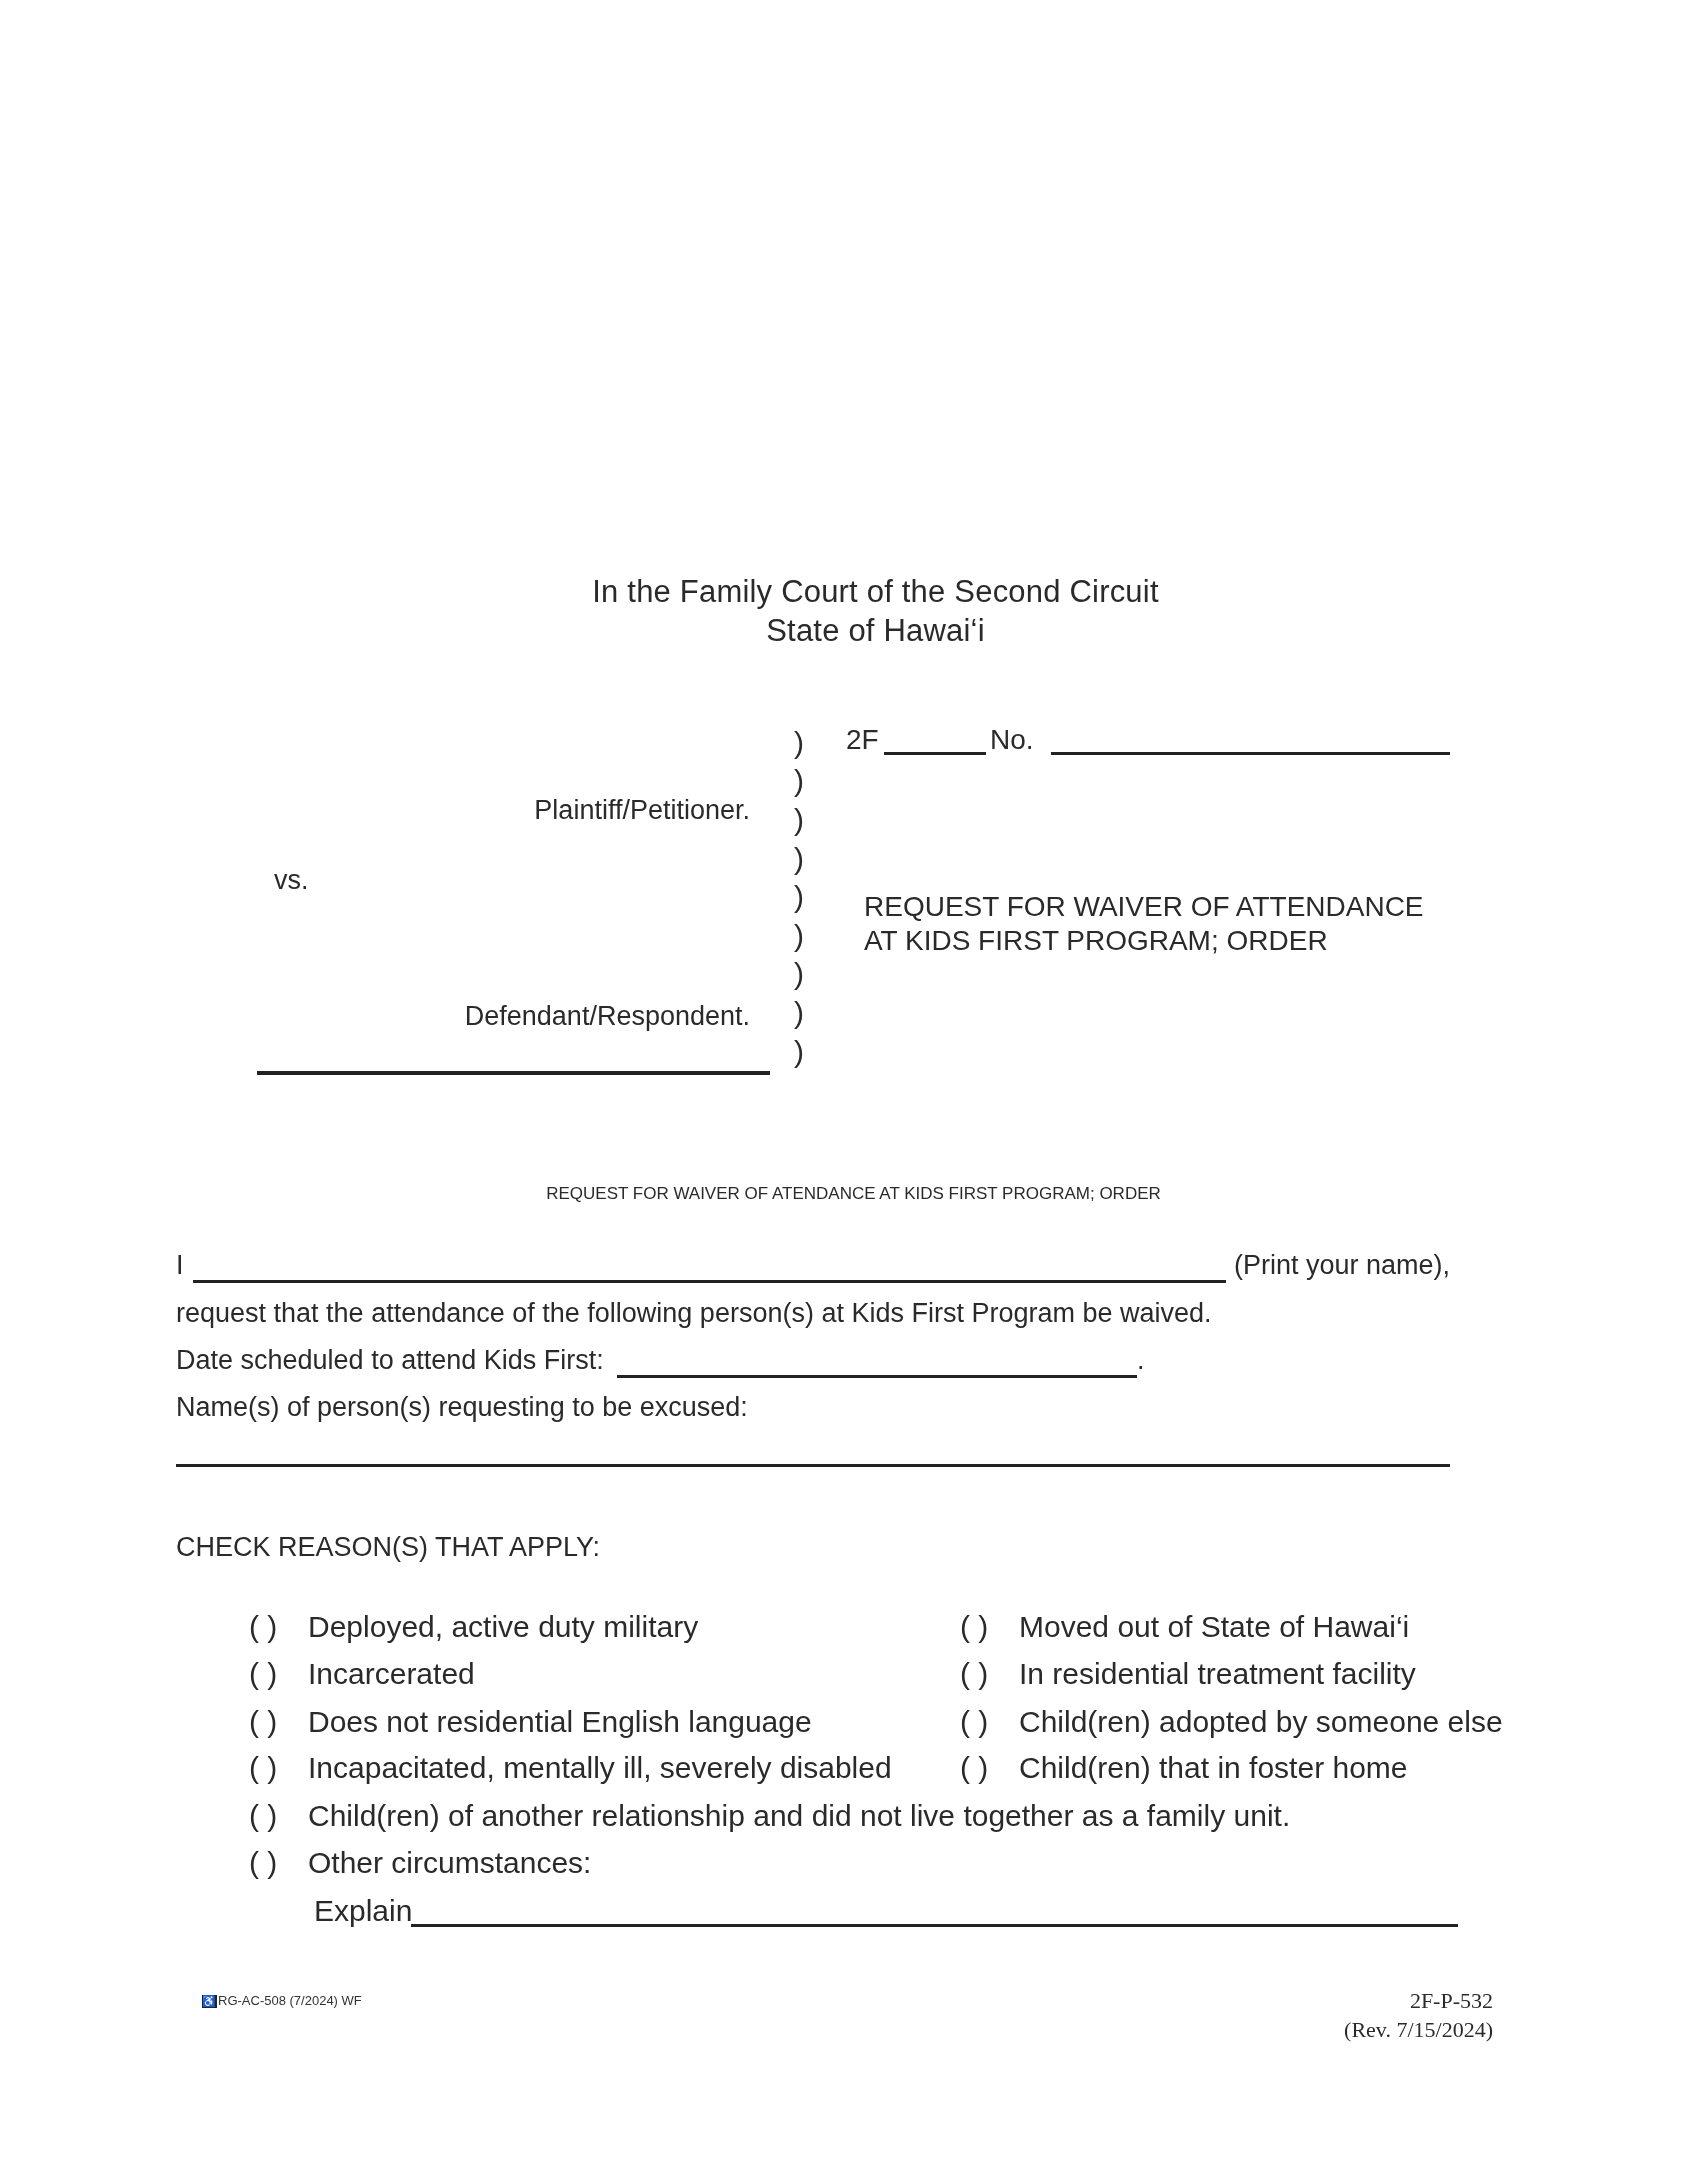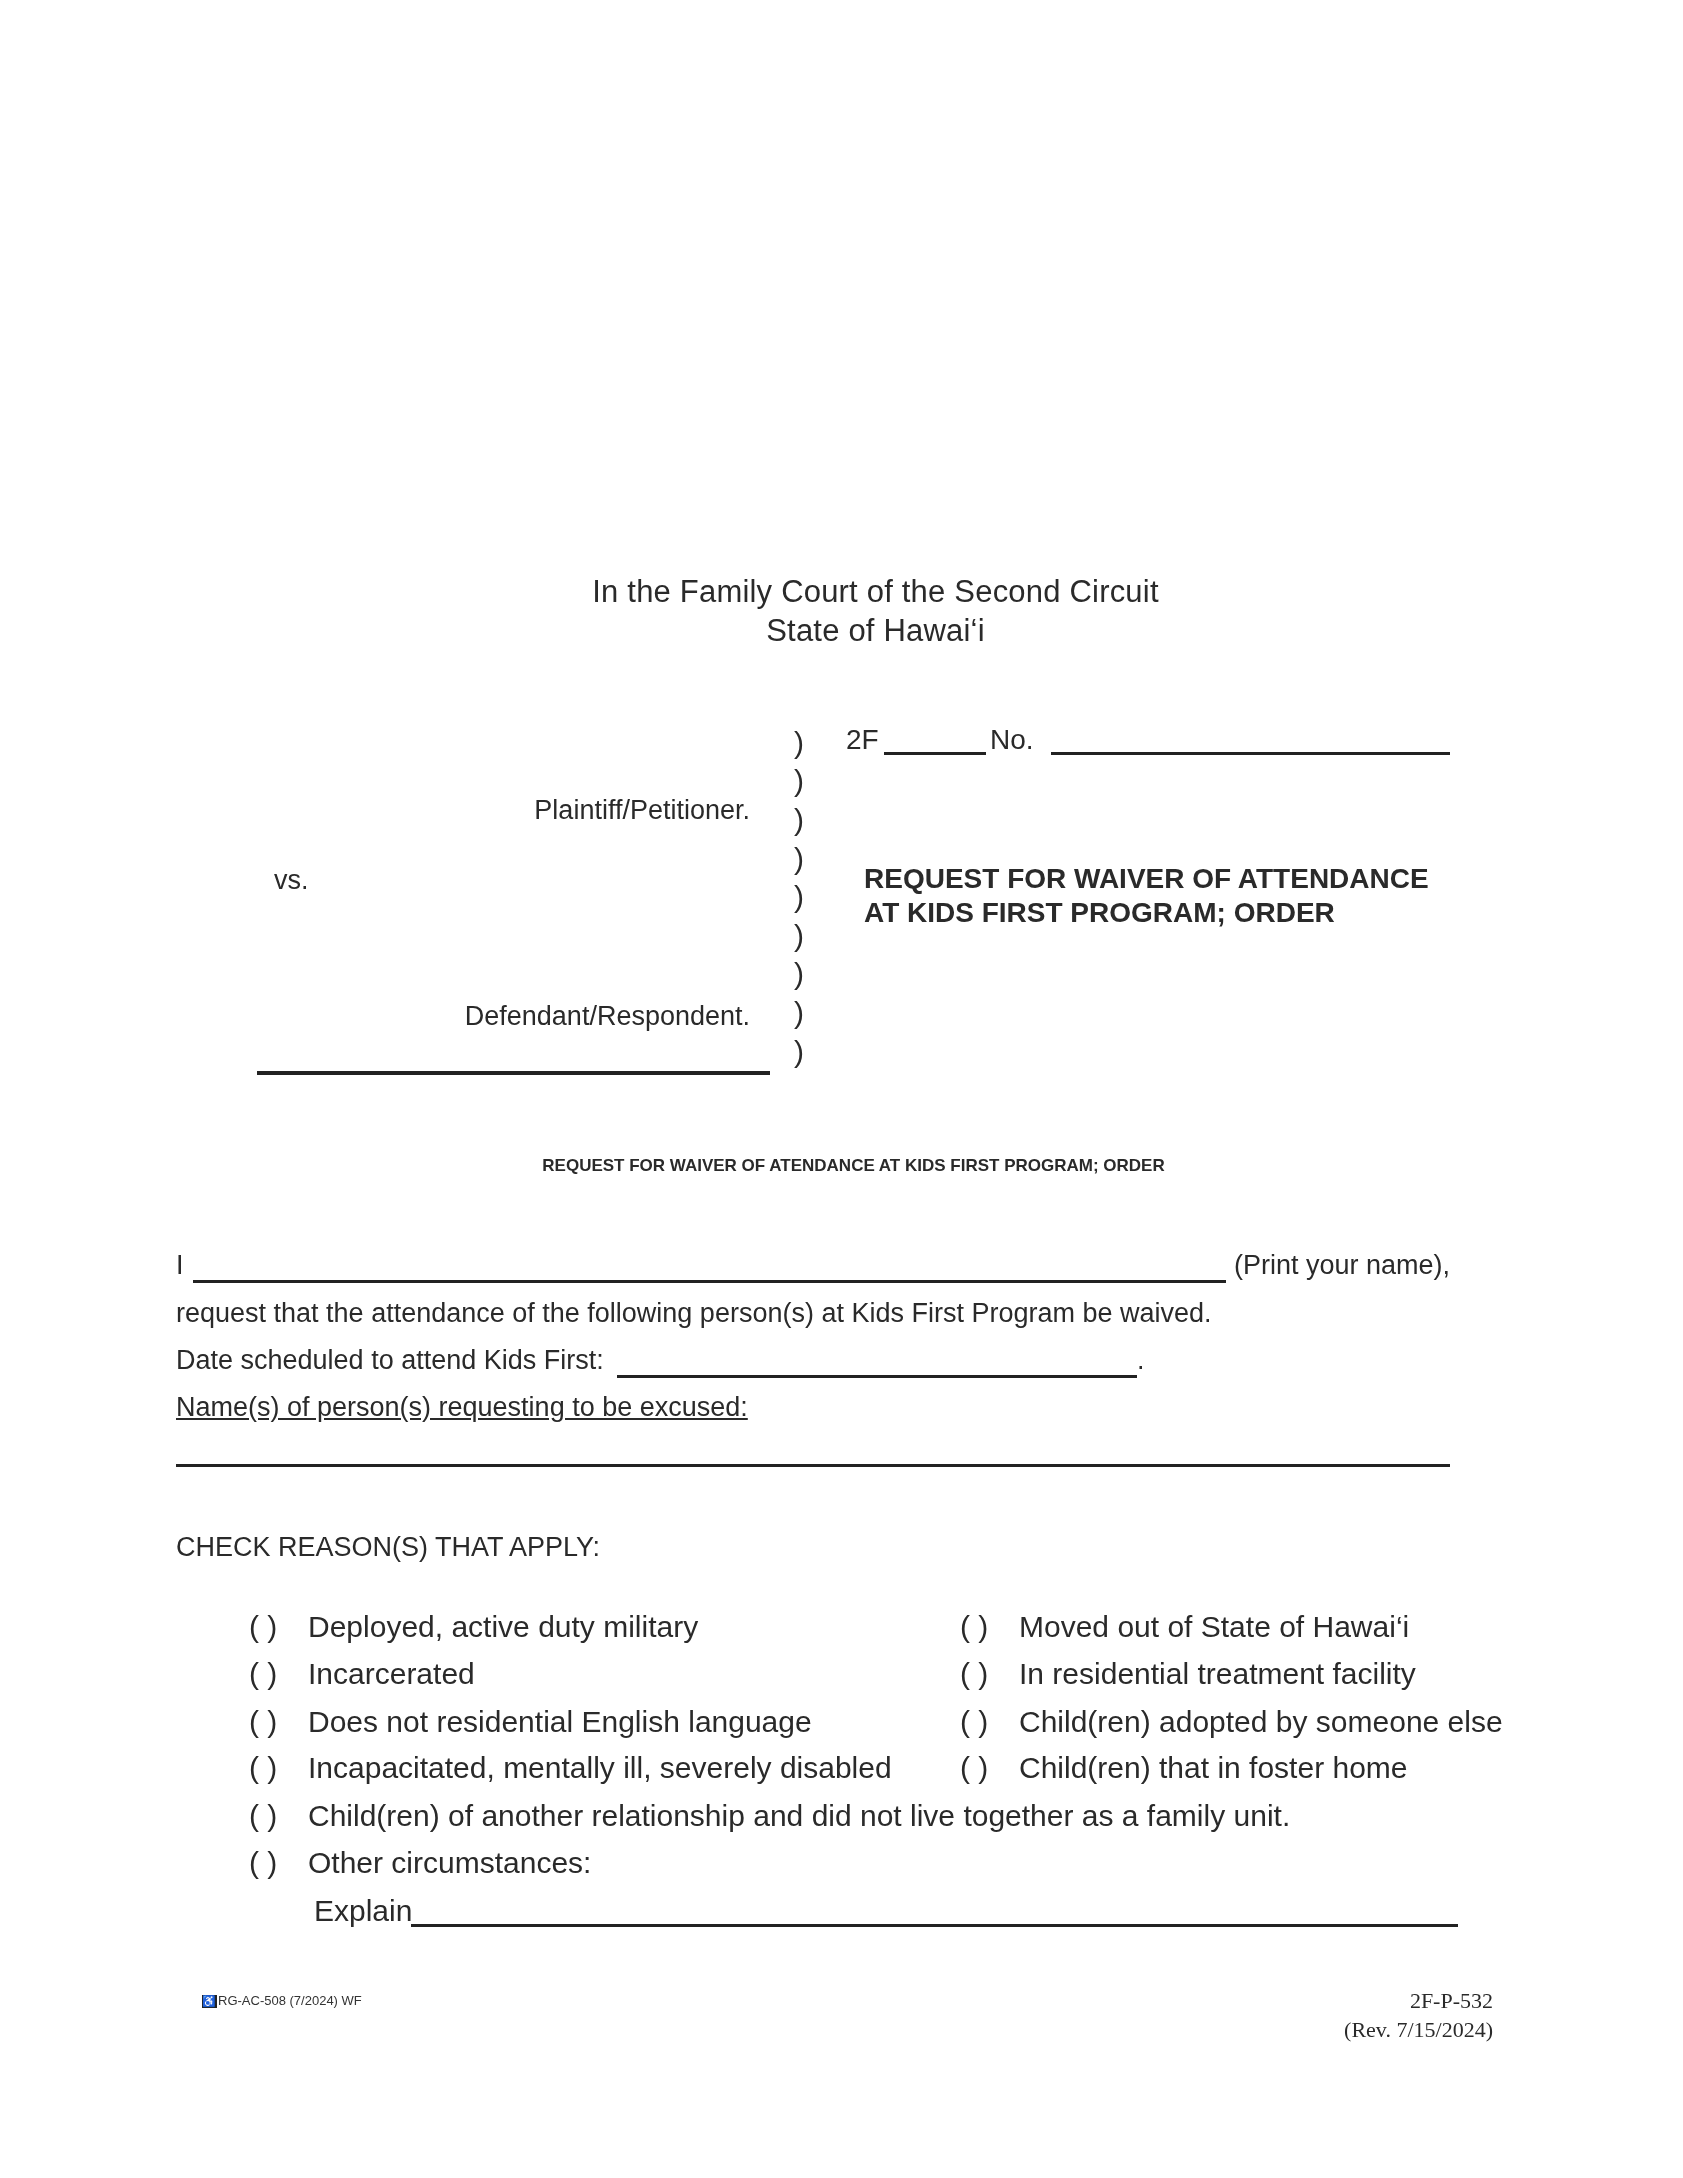--- a/index.html
+++ b/index.html
@@ -2,21 +2,21 @@
 <html><head>
 <meta charset="utf-8">
 <style>
   html, body { margin: 0; padding: 0; background: #ffffff; }
   body { width: 1683px; height: 2178px; position: relative; overflow: hidden;
          font-family: "Liberation Sans", sans-serif; color: #2a2a2a; }
   .abs { position: absolute; white-space: nowrap; }
   .court { left: 0; width: 1673px; text-align: center; font-size: 31px; letter-spacing: 0.2px; margin-left: 39px; }
   .paren { position: absolute; left: 794px; font-size: 30px; line-height: 30px; }
   .reg { font-size: 27px; }
-  .bold { font-weight: bold; }
+  .bold { font-weight: normal; margin-top: 28px; }
   .rule { position: absolute; background: #222; height: 3px; }
   .chk { font-size: 30px; }
   .chk .box { display: inline-block; width: 59px; }
   .footer-left { font-size: 13px; color: #333; }
   .footer-right { font-family: "Liberation Serif", serif; font-size: 22px; text-align: right; right: 190px; }
   .acc-icon { display: inline-block; width: 15px; height: 13px; background: #222; color: #fff;
               font-size: 11px; line-height: 13px; text-align: center; vertical-align: middle; margin-right: 1px; }
 </style>
 </head>
 <body>
@@ -54,21 +54,21 @@
 <div class="abs reg" style="left:176px; top:1250px;">I</div>
 <div class="rule" style="left:193px; top:1280px; width:1033px; height:3px;"></div>
 <div class="abs reg" style="left:1234px; top:1250px;">(Print your name),</div>
 
 <div class="abs reg" style="left:176px; top:1298px;">request that the attendance of the following person(s) at Kids First Program be waived.</div>
 
 <div class="abs reg" style="left:176px; top:1345px;">Date scheduled to attend Kids First:</div>
 <div class="rule" style="left:617px; top:1375px; width:520px; height:3px;"></div>
 <div class="abs reg" style="left:1137px; top:1345px;">.</div>
 
-<div class="abs reg" style="left:176px; top:1392px;text-decoration:underline;">Name(s) of person(s) requesting to be excused:</div>
+<div class="abs reg" style="left:176px; top:1392px;">Name(s) of person(s) requesting to be excused:</div>
 <div class="rule" style="left:176px; top:1464px; width:1274px; height:3px;"></div>
 
 <div class="abs reg" style="left:176px; top:1532px;">CHECK REASON(S) THAT APPLY:</div>
 
 <div class="abs chk" style="left:249px; top:1610px;">
   <span class="box">(   )</span><span>Deployed, active duty military</span>
 </div>
 <div class="abs chk" style="left:249px; top:1657px;">
   <span class="box">(   )</span><span>Incarcerated</span>
 </div>

